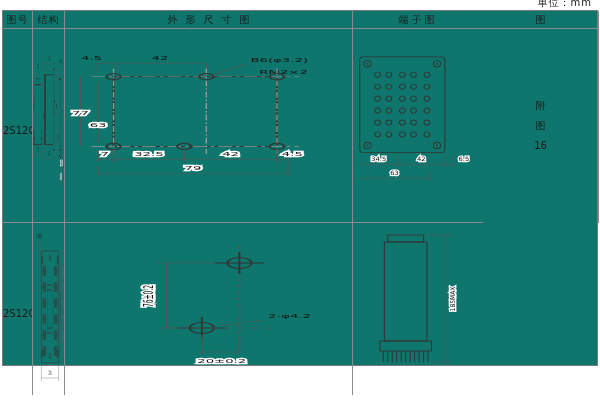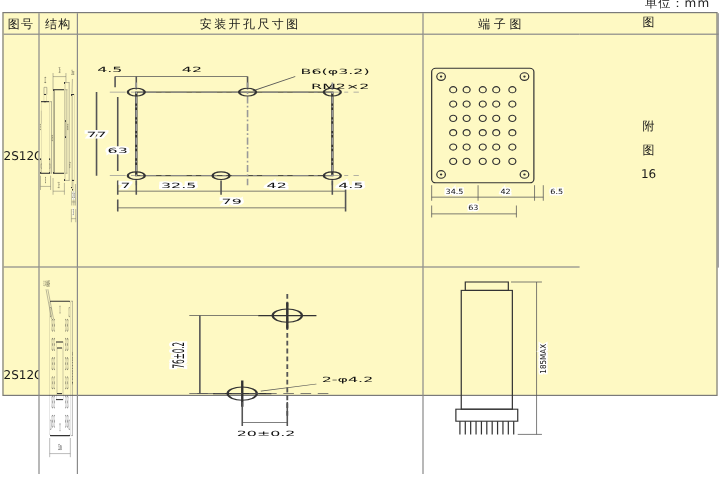--- a/index.html
+++ b/index.html
@@ -1,21 +1,21 @@
 <!DOCTYPE html>
 <html><head>
 <meta charset="utf-8">
 <style>
   *{margin:0;padding:0;box-sizing:border-box}
   html,body{width:600px;height:400px;background:#fff;overflow:hidden;
     font-family:"DejaVu Sans",sans-serif;color:#1a1a1a}
   .unit{position:absolute;top:-4px;right:8px;font-size:10px;letter-spacing:1px}
-  .tbl{position:absolute;top:10px;left:2px;width:596px;height:320px;
+  .tbl{position:absolute;top:10px;left:2px;width:596px;height:356px;
     display:grid;grid-template-columns:30px 32px 288px 130px 116px;
-    grid-template-rows:18px 194px 172px;border:1px solid #7a7a7a;background:#fef9c3}
+    grid-template-rows:18px 194px 172px;border:1px solid #7a7a7a;background:#0f766e}
   .cell{border-right:1px solid #8a8a8a;border-bottom:1px solid #8a8a8a;position:relative;overflow:hidden}
   .lastcol{border-right:none}
   .lastrow{border-bottom:none}
   .head{display:flex;align-items:center;justify-content:center;font-size:10px}
   .ls1{letter-spacing:1px}.ls2{letter-spacing:2px}.ls3{letter-spacing:3px}.ls8{letter-spacing:8px;text-indent:8px}
   .figcell{display:flex;align-items:center;justify-content:center;font-size:10px;
     white-space:pre-line;text-align:center;line-height:2.0}
   .structcell{display:flex;flex-direction:row;align-items:center;padding-top:9px;gap:7px;font-size:10px}
   .vert{writing-mode:vertical-lr;text-orientation:upright;letter-spacing:3px;font-size:10px;line-height:1}
   .code{font-size:6px;white-space:nowrap}
@@ -36,21 +36,21 @@
 
 <div class="tbl">
 
   <div class="cell head">
     <span class="ls1">图号</span>
   </div>
   <div class="cell head">
     <span class="ls1">结构</span>
   </div>
   <div class="cell head">
-    <span class="ls2">安装开孔尺寸图</span>
+    <span class="ls8">外形尺寸图</span>
   </div>
   <div class="cell head lastcol">
     <span class="ls3">端子图</span>
   </div>
 
   <div class="cell figcell">附
 图
 16</div>
 
   <div class="cell structcell">

